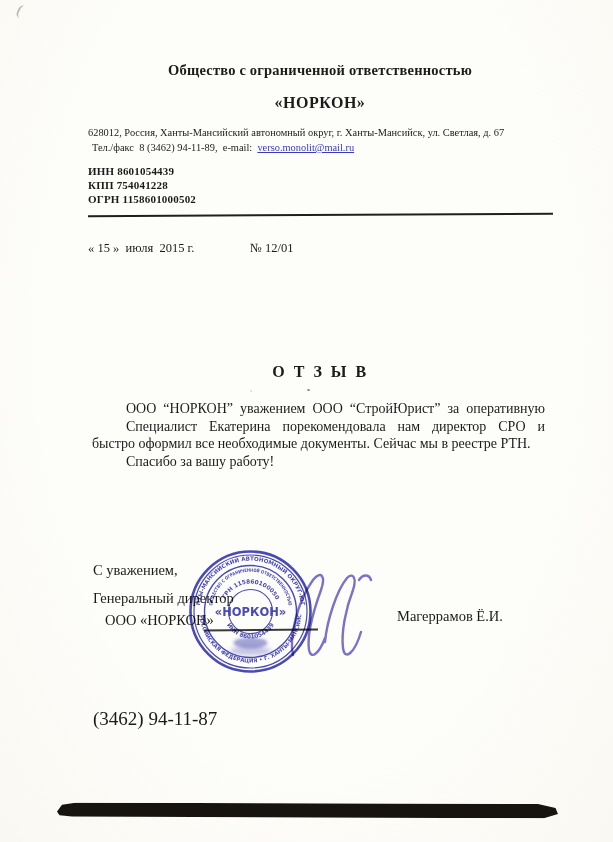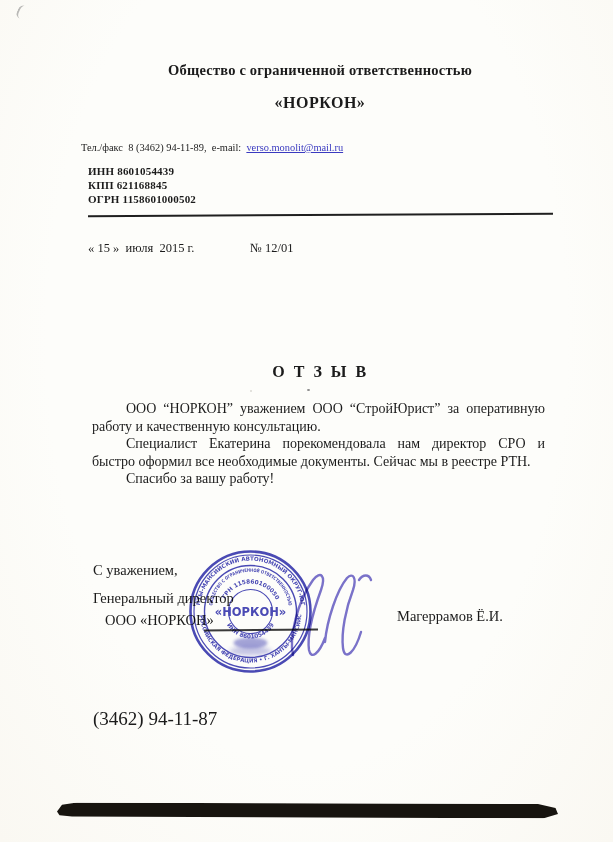--- a/index.html
+++ b/index.html
@@ -11,21 +11,21 @@
     font-family:"Liberation Serif","DejaVu Serif",serif;
     color:#1b1b1b;
   }
   .abs{position:absolute;}
   .centered{left:90px;width:460px;text-align:center;}
   .pre{white-space:pre;}
 
   .org-type{top:62px;font-size:14.5px;font-weight:bold;letter-spacing:.2px;}
   .org-name{top:94px;font-size:16px;font-weight:bold;letter-spacing:.5px;}
   .addr{left:88px;top:127px;font-size:10.4px;}
-  .telline{left:81px;top:142px;font-size:10.4px;text-align:right;}
+  .telline{left:92px;top:142px;font-size:10.4px;text-align:right;}
   .email{color:#3a3ac0;text-decoration:underline;}
   .reg{left:88px;font-size:11px;font-weight:bold;letter-spacing:.2px;}
   .inn{top:165px;} .kpp{top:179px;} .ogrn{top:193px;}
   .rule{left:88px;top:214px;width:465px;height:2px;background:#1f1f1f;transform:rotate(-0.3deg);}
 
   .dateline{left:88px;top:241px;font-size:12.5px;}
   .docnum{left:250px;top:241px;font-size:12.5px;}
 
   .addressee{left:368px;top:278px;font-size:14.5px;line-height:22px;}
   .addressee .l2{padding-left:4px;}
@@ -62,36 +62,36 @@
 </head>
 <body>
 
 <div class="page">
 
   <div class="abs corner-smudge"></div>
   <div class="speck" style="left:250px;top:390px;width:2px;height:2px;opacity:.5"></div>
 
   <div class="abs centered org-type">Общество с ограниченной ответственностью</div>
   <div class="abs centered org-name">«НОРКОН»</div>
+  <div class="abs addr">628012, Россия, Ханты-Мансийский автономный округ, г. Ханты-Мансийск, ул. Светлая, д. 67</div>
   <div class="abs telline"><span class="pre">Тел./факс  8 (3462) 94-11-89,  e-mail:  </span><span class="email">verso.monolit@mail.ru</span></div>
   <div class="abs reg inn">ИНН 8601054439</div>
-  <div class="abs reg kpp">КПП 621168845</div>
+  <div class="abs reg kpp">КПП 754041228</div>
   <div class="abs reg ogrn">ОГРН 1158601000502</div>
   <div class="abs rule"></div>
 
   <div class="abs dateline pre">« 15 »  июля  2015 г.</div>
   <div class="abs docnum">№ 12/01</div>
 
 
   <div class="abs centered doc-title">О Т З Ы В</div>
   <div class="abs title-dot"></div>
 
   <div class="abs body-text">
     <div class="bline stretch ind">ООО “НОРКОН” уважением ООО “СтройЮрист” за оперативную</div>
-    <div class="bline last">работу и качественную консультацию.</div>
     <div class="bline stretch ind">Специалист Екатерина порекомендовала нам директор СРО и</div>
     <div class="bline last">быстро оформил все необходимые документы. Сейчас мы в реестре РТН.</div>
     <div class="bline last ind">Спасибо за вашу работу!</div>
   </div>
 
   <div class="abs closing">С уважением,</div>
   <div class="abs pos1">Генеральный директор</div>
   <div class="abs pos2">ООО «НОРКОН»</div>
   <div class="abs sig-underline"></div>
   <div class="abs signer">Магеррамов Ё.И.</div>

